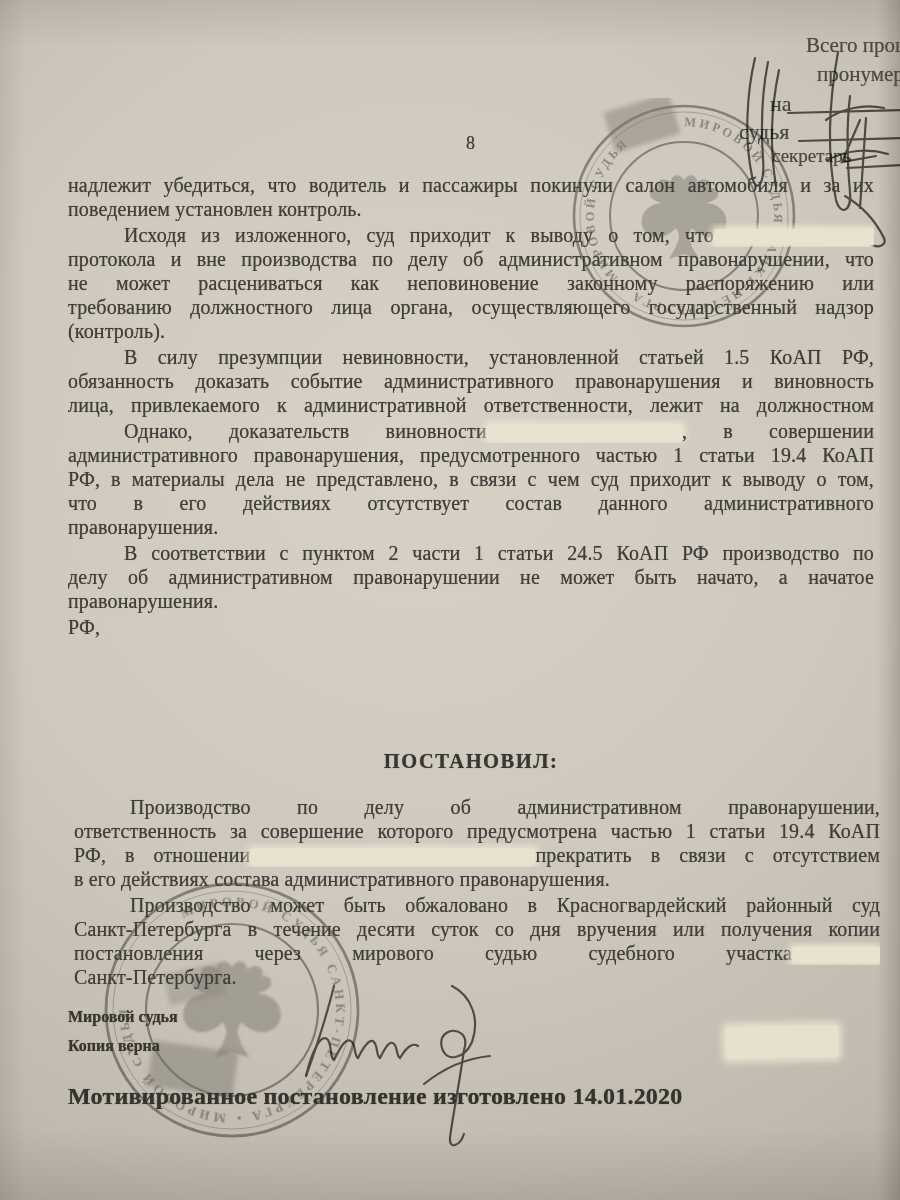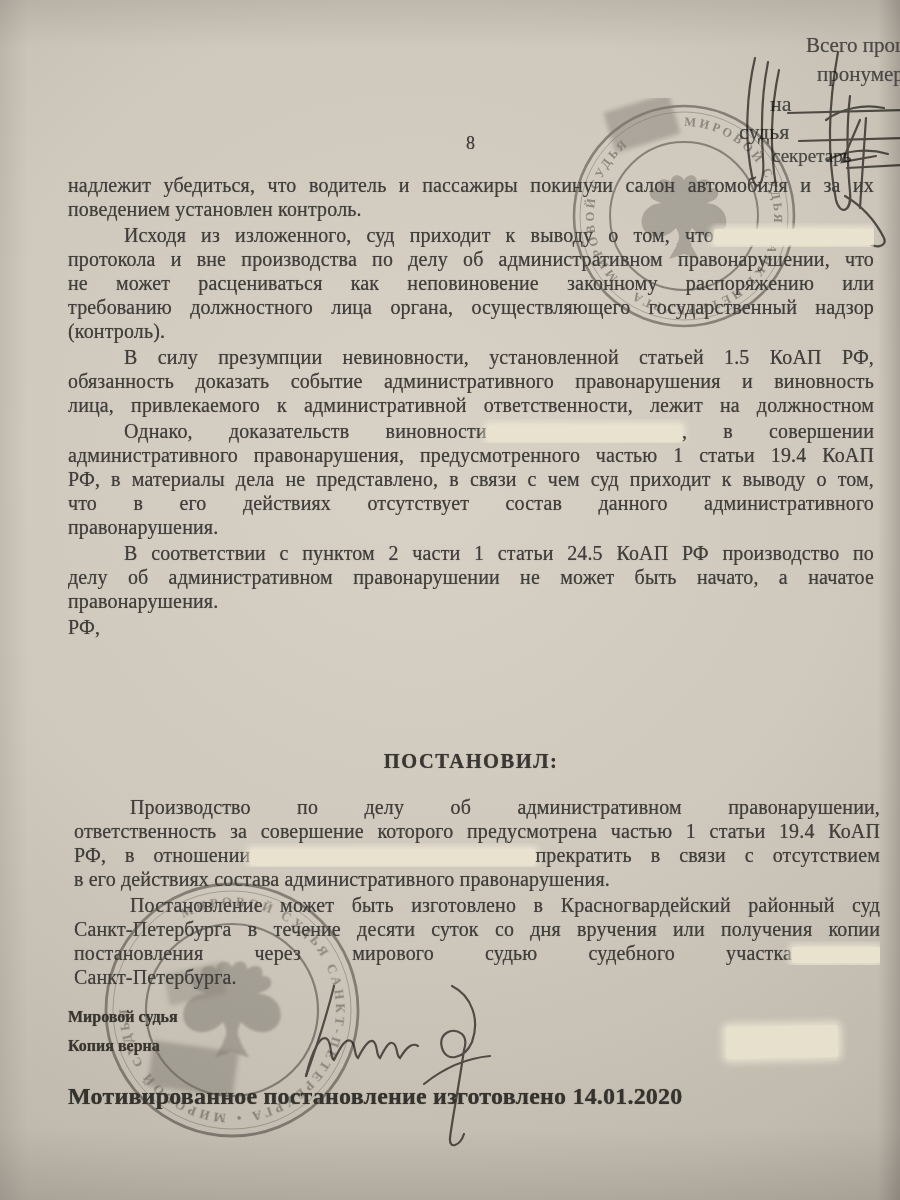--- a/index.html
+++ b/index.html
@@ -183,21 +183,21 @@
   <div id="resolution-heading">ПОСТАНОВИЛ:</div>
 
   <div id="body-b" class="ink">
       <div class="para">
         <div class="line first-indent">Производство по делу об административном правонарушении,</div>
         <div class="line">ответственность за совершение которого предусмотрена частью 1 статьи 19.4 КоАП</div>
         <div class="line">РФ, в отношении<span class="redact" style="width: 285px;"></span>прекратить в связи с отсутствием</div>
         <div class="line last">в его действиях состава административного правонарушения.</div>
       </div>
       <div class="para">
-        <div class="line first-indent">Постановление может быть изготовлено в Красногвардейский районный суд</div>
+        <div class="line first-indent">Производство может быть обжаловано в Красногвардейский районный суд</div>
         <div class="line">Санкт-Петербурга в течение десяти суток со дня вручения или получения копии</div>
         <div class="line">постановления через мирового судью судебного участка<span class="redact" style="width: 88px;"></span></div>
         <div class="line last">Санкт-Петербурга.</div>
       </div>
     </div>
 
   <div id="judge-label" class="footer-label">Мировой судья</div>
   <div id="copy-label" class="footer-label">Копия верна</div>
   <div id="motivated-line">Мотивированное постановление изготовлено 14.01.2020</div>
 

